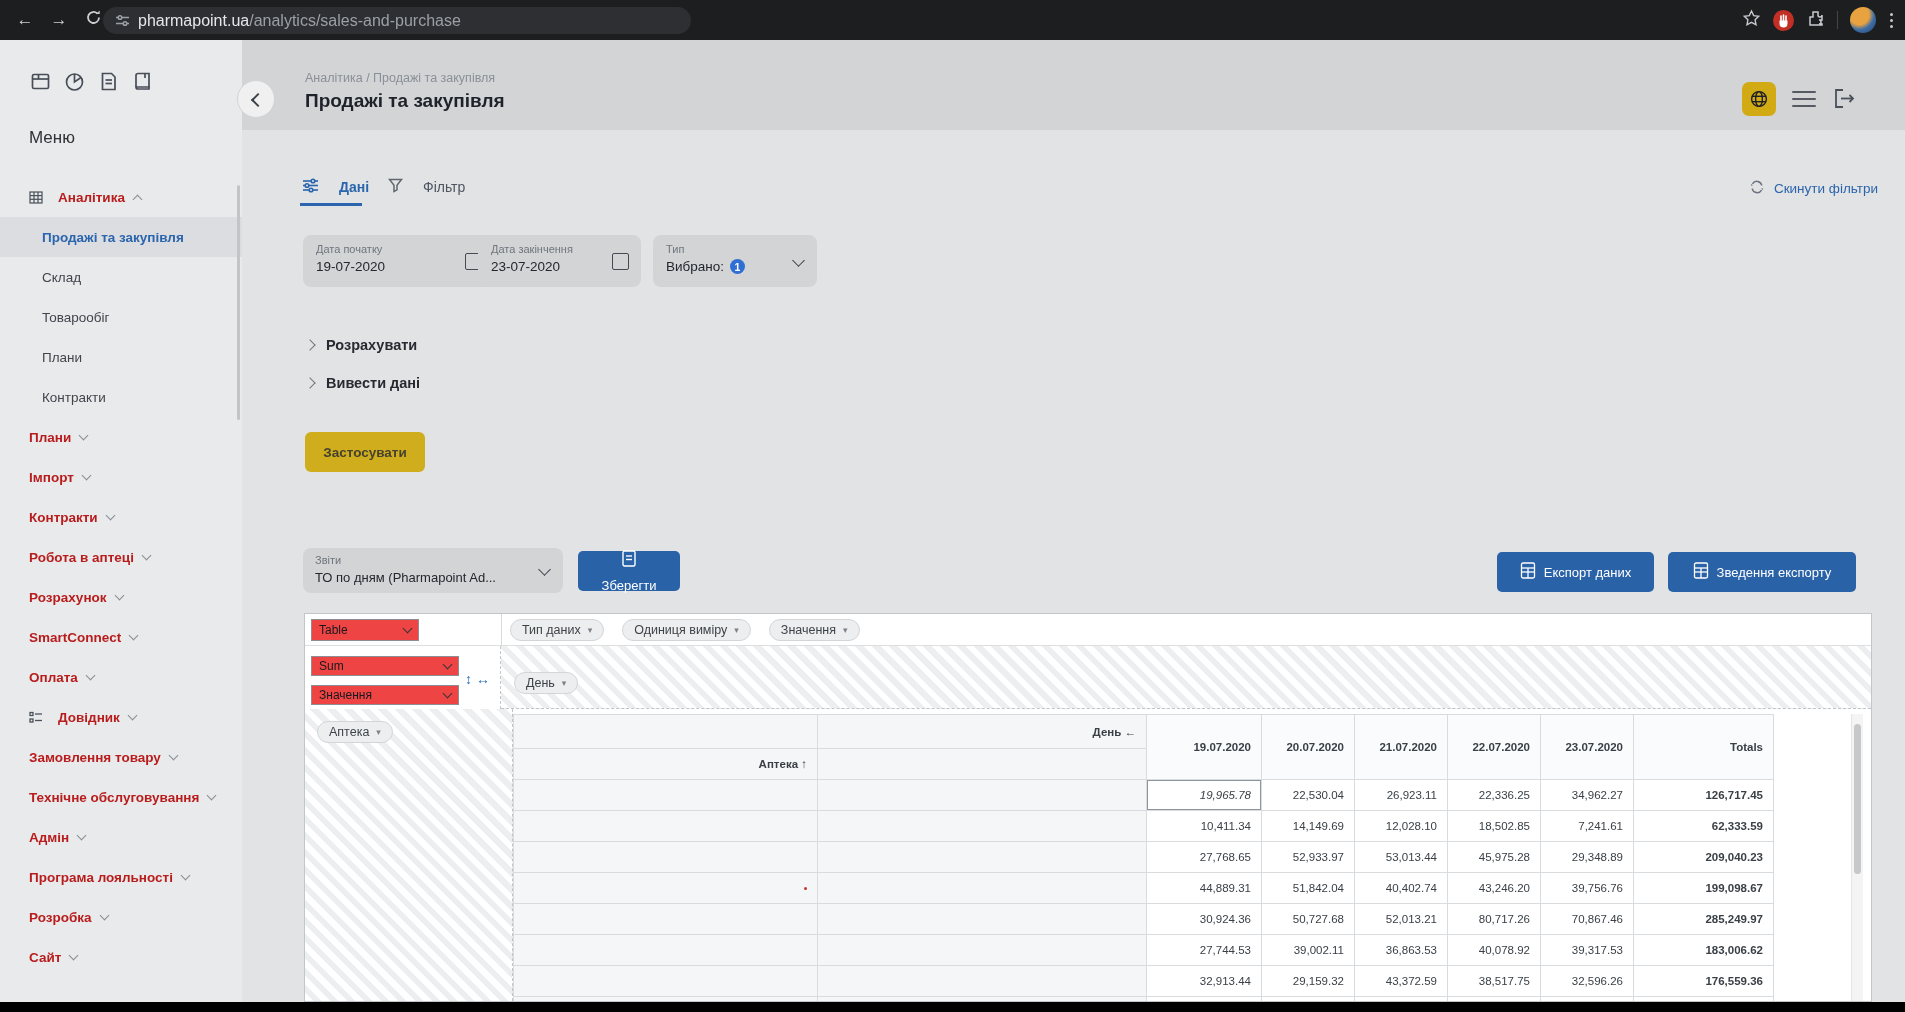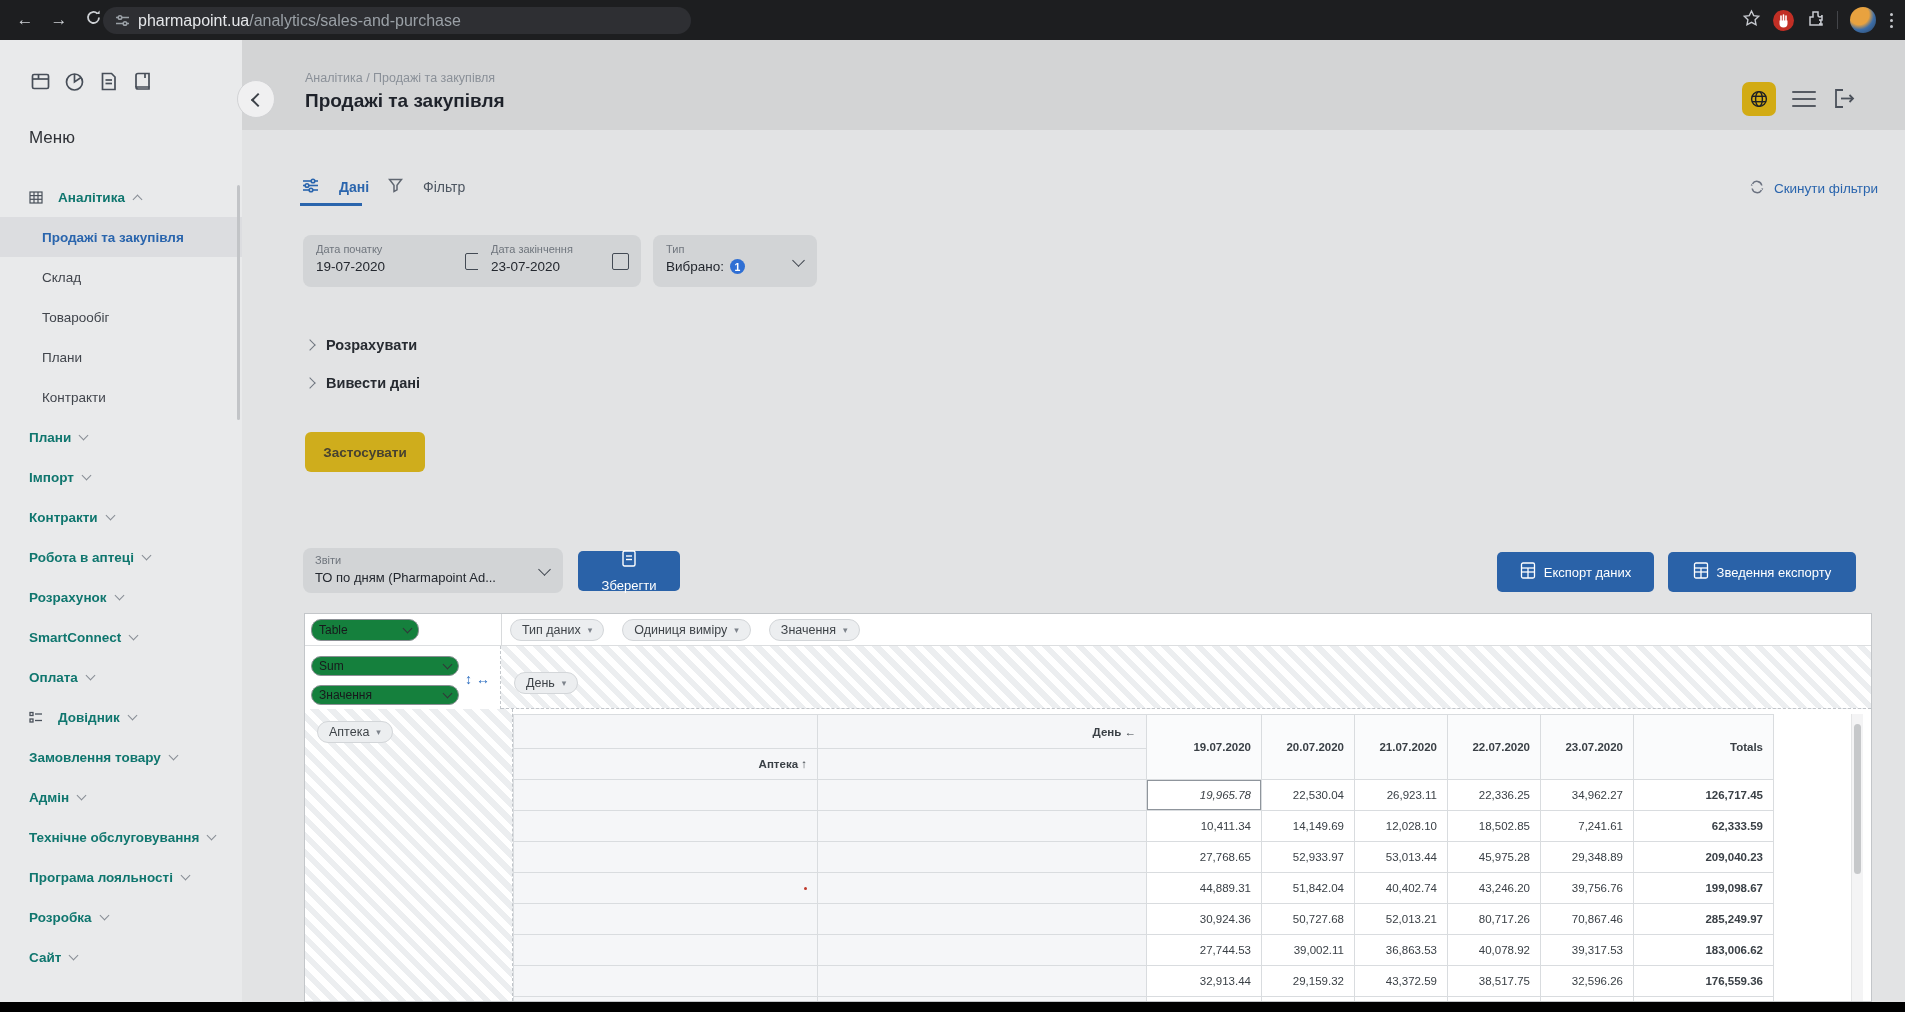--- a/index.html
+++ b/index.html
@@ -20,21 +20,21 @@
 
   
   .app{position:absolute;left:0;top:40px;width:1905px;height:962px;background:#e2e3e4;overflow:hidden;}
 
   
   .sidebar{position:absolute;left:0;top:0;width:242px;height:962px;background:#e9eaeb;overflow:hidden;}
   .sb-topicons{position:absolute;left:29px;top:30px;display:flex;gap:11px;}
   .sb-topicons svg{display:block;}
   .sb-menuhead{position:absolute;left:29px;top:88px;font-size:17px;color:#2f3237;}
   .sb-list{position:absolute;left:0;top:137px;width:242px;}
-  .sb-item{height:40px;display:flex;align-items:center;padding-left:29px;font-size:13.5px;color:#0f766e;cursor:pointer;}
+  .sb-item{height:40px;display:flex;align-items:center;padding-left:29px;font-size:13.5px;color:#b91c1c;cursor:pointer;}
   .sb-item.section{font-weight:700;}
   .sb-item.sub{padding-left:42px;font-weight:400;color:#41454c;}
   .sb-item.sub.active{background:#dcdde0;color:#2a65ad;font-weight:600;}
   .sb-ico{width:14px;margin-right:15px;display:inline-flex;}
   .chev{width:6px;height:6px;border-right:1.6px solid #878d95;border-bottom:1.6px solid #878d95;display:inline-block;margin-left:9px;}
   .chev.down{transform:rotate(45deg);margin-top:-3px;}
   .chev.up{transform:rotate(-135deg);margin-top:4px;}
   .sb-scroll{position:absolute;right:2px;top:145px;width:3px;height:235px;background:#c2c4c7;border-radius:2px;}
 
   
@@ -74,21 +74,21 @@
   .report-field .flabel{position:absolute;left:12px;top:6px;font-size:11px;color:#6f757d;}
   .report-field .fvalue{position:absolute;left:12px;top:22px;font-size:13px;color:#23272e;white-space:nowrap;}
   .report-field .dd-chev{top:17px;}
   .blue-btn{position:absolute;height:40px;background:#2a62a8;border-radius:5px;color:#fff;font-size:13px;display:flex;align-items:center;justify-content:center;gap:8px;border:none;cursor:pointer;}
 
   
   .pivot{position:absolute;left:62px;top:573px;width:1568px;height:389px;background:#fff;border:1px solid #c3c6c9;box-sizing:border-box;overflow:hidden;}
   .hatch{background:repeating-linear-gradient(45deg,#ffffff 0 6px,#eceef0 6px 12px);}
   .pz-row1{position:absolute;left:0;top:0;width:100%;height:32px;border-bottom:1px solid #dcdee0;box-sizing:border-box;}
   .pz-sep{position:absolute;left:196px;top:0;width:1px;height:32px;background:#d8dadc;}
-  .fake-select{position:absolute;background:#15803d;border:1px solid #8b8f94;border-radius:10px;font-size:12px;color:#17191c;display:flex;align-items:center;padding:0 7px;box-sizing:border-box;cursor:pointer;}
+  .fake-select{position:absolute;background:#ef4444;border:1px solid #8b8f94;border-radius:0;font-size:12px;color:#17191c;display:flex;align-items:center;padding:0 7px;box-sizing:border-box;cursor:pointer;}
   .fake-select .sarr{margin-left:auto;width:6px;height:6px;border-right:1.5px solid #33363a;border-bottom:1.5px solid #33363a;transform:rotate(45deg);margin-top:-3px;}
   .pillrow{position:absolute;left:205px;top:5px;display:flex;gap:18px;}
   .pill{height:22px;background:#eceef0;border:1px solid #d3d6d9;border-radius:11px;font-size:12.5px;color:#3e4348;display:inline-flex;align-items:center;padding:0 11px;gap:7px;box-sizing:border-box;cursor:grab;white-space:nowrap;}
   .pill .caret{font-size:9px;color:#7d838b;}
   .pz-row2{position:absolute;left:0;top:32px;width:196px;height:63px;background:#fff;border-right:1px dashed #c4c8cc;box-sizing:border-box;}
   .pz-cols{position:absolute;left:196px;top:32px;right:0;height:63px;border-bottom:1px dashed #c0c4c9;box-sizing:border-box;}
   .pz-rows{position:absolute;left:0;top:95px;width:208px;bottom:0;border-right:1px dashed #c0c4c9;box-sizing:border-box;}
   .axis-arrows{position:absolute;left:160px;top:58px;color:#2f6fc1;font-size:14px;line-height:14px;}
 
   
@@ -271,25 +271,25 @@
             </svg>
           </span>
           <span>Довідник</span>
           <span class="chev down"></span>
         </div>
         <div class="sb-item section">
           <span>Замовлення товару</span>
           <span class="chev down"></span>
         </div>
         <div class="sb-item section">
+          <span>Технічне обслуговування</span>
+          <span class="chev down"></span>
+        </div>
+        <div class="sb-item section">
           <span>Адмін</span>
-          <span class="chev down"></span>
-        </div>
-        <div class="sb-item section">
-          <span>Технічне обслуговування</span>
           <span class="chev down"></span>
         </div>
         <div class="sb-item section">
           <span>Програма лояльності</span>
           <span class="chev down"></span>
         </div>
         <div class="sb-item section">
           <span>Розробка</span>
           <span class="chev down"></span>
         </div>

